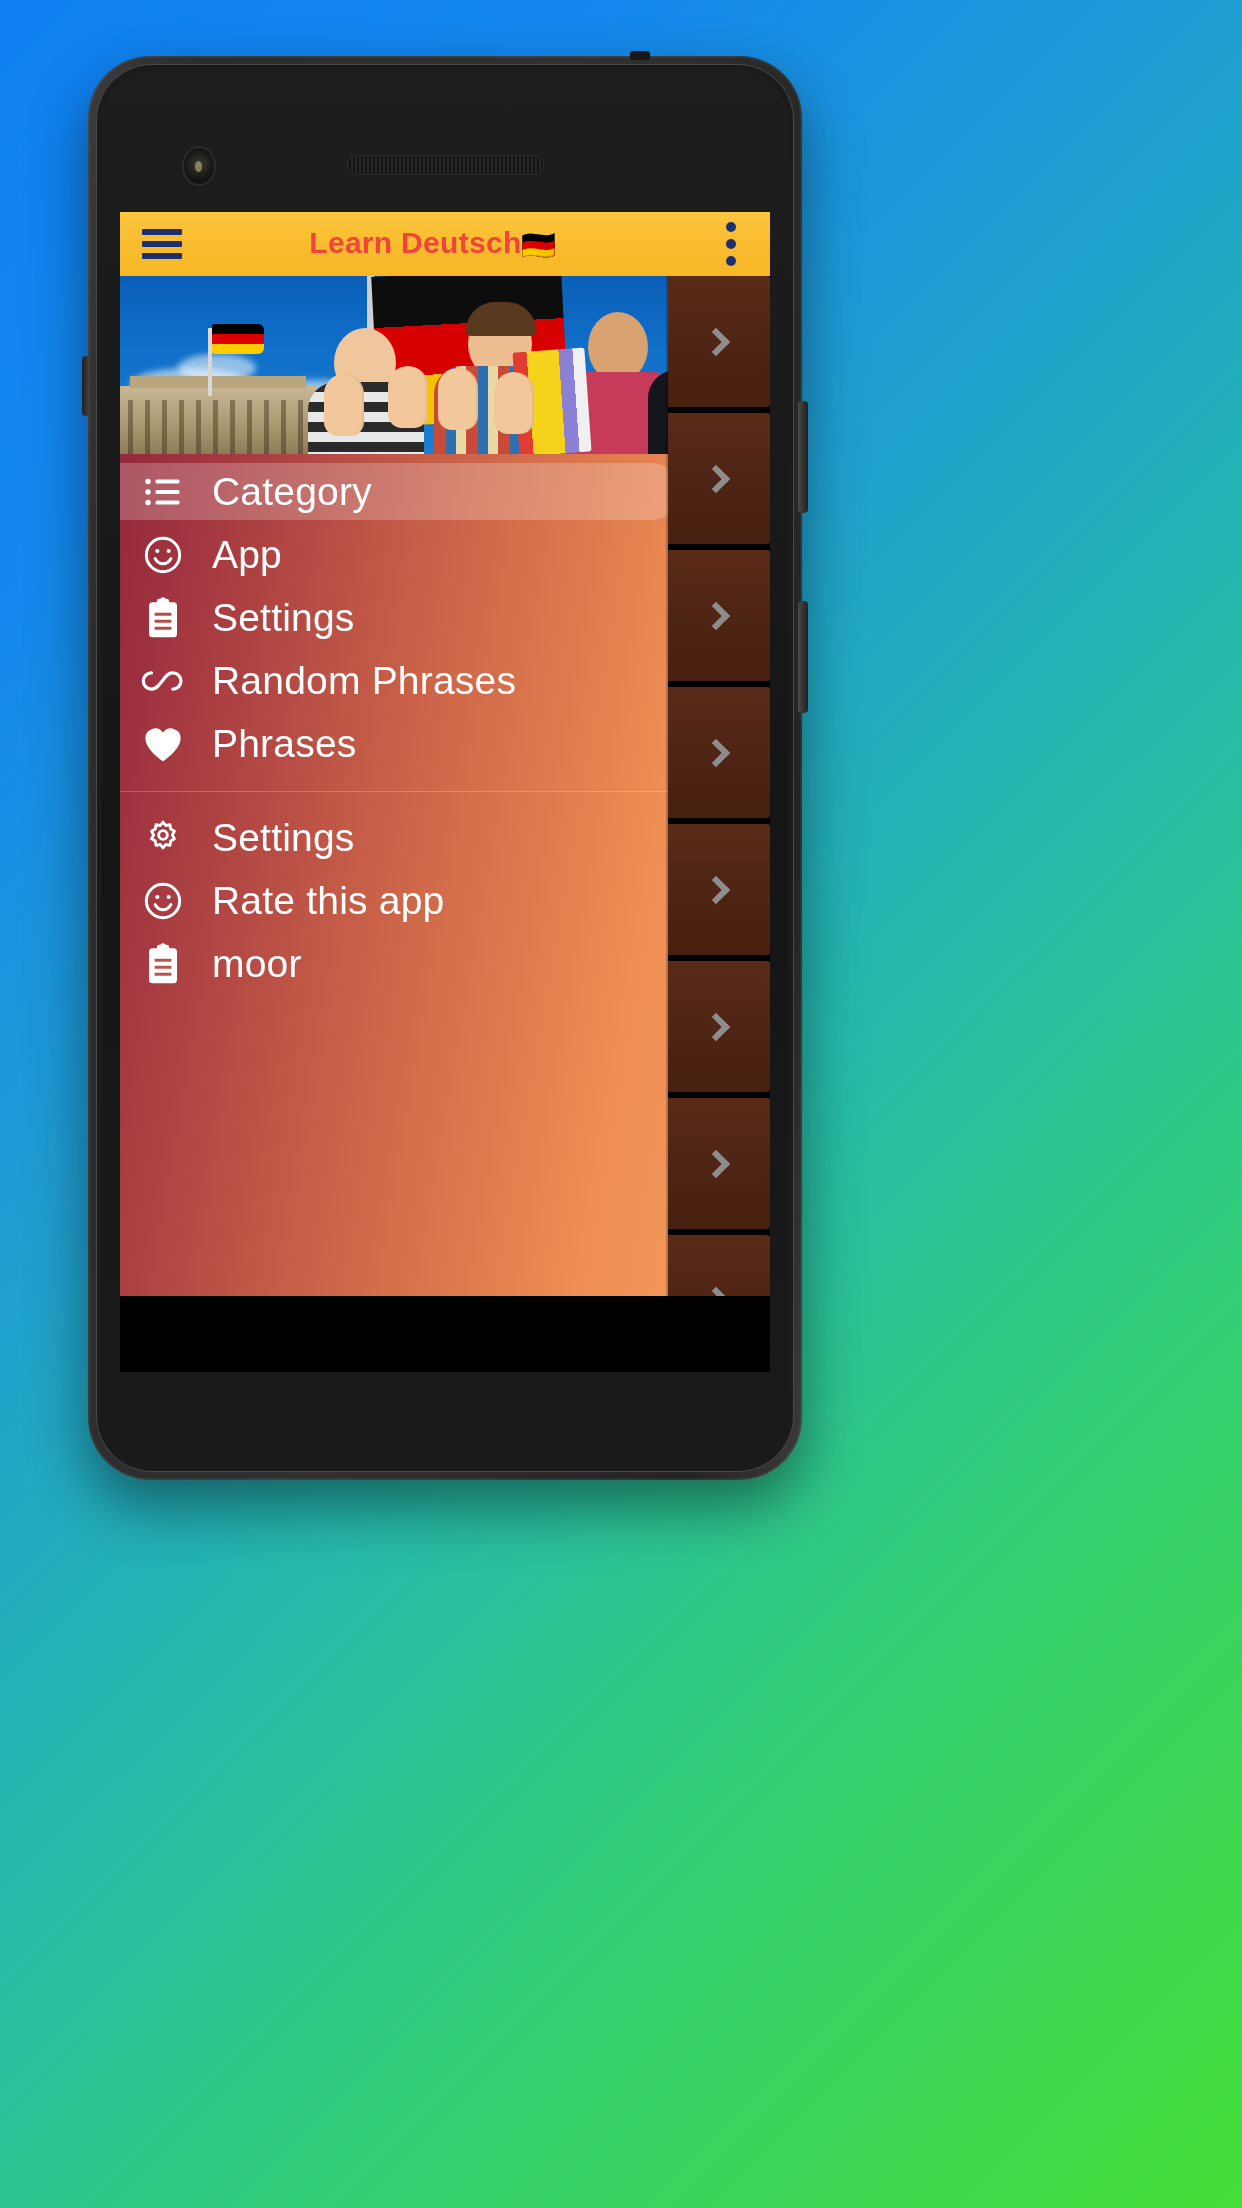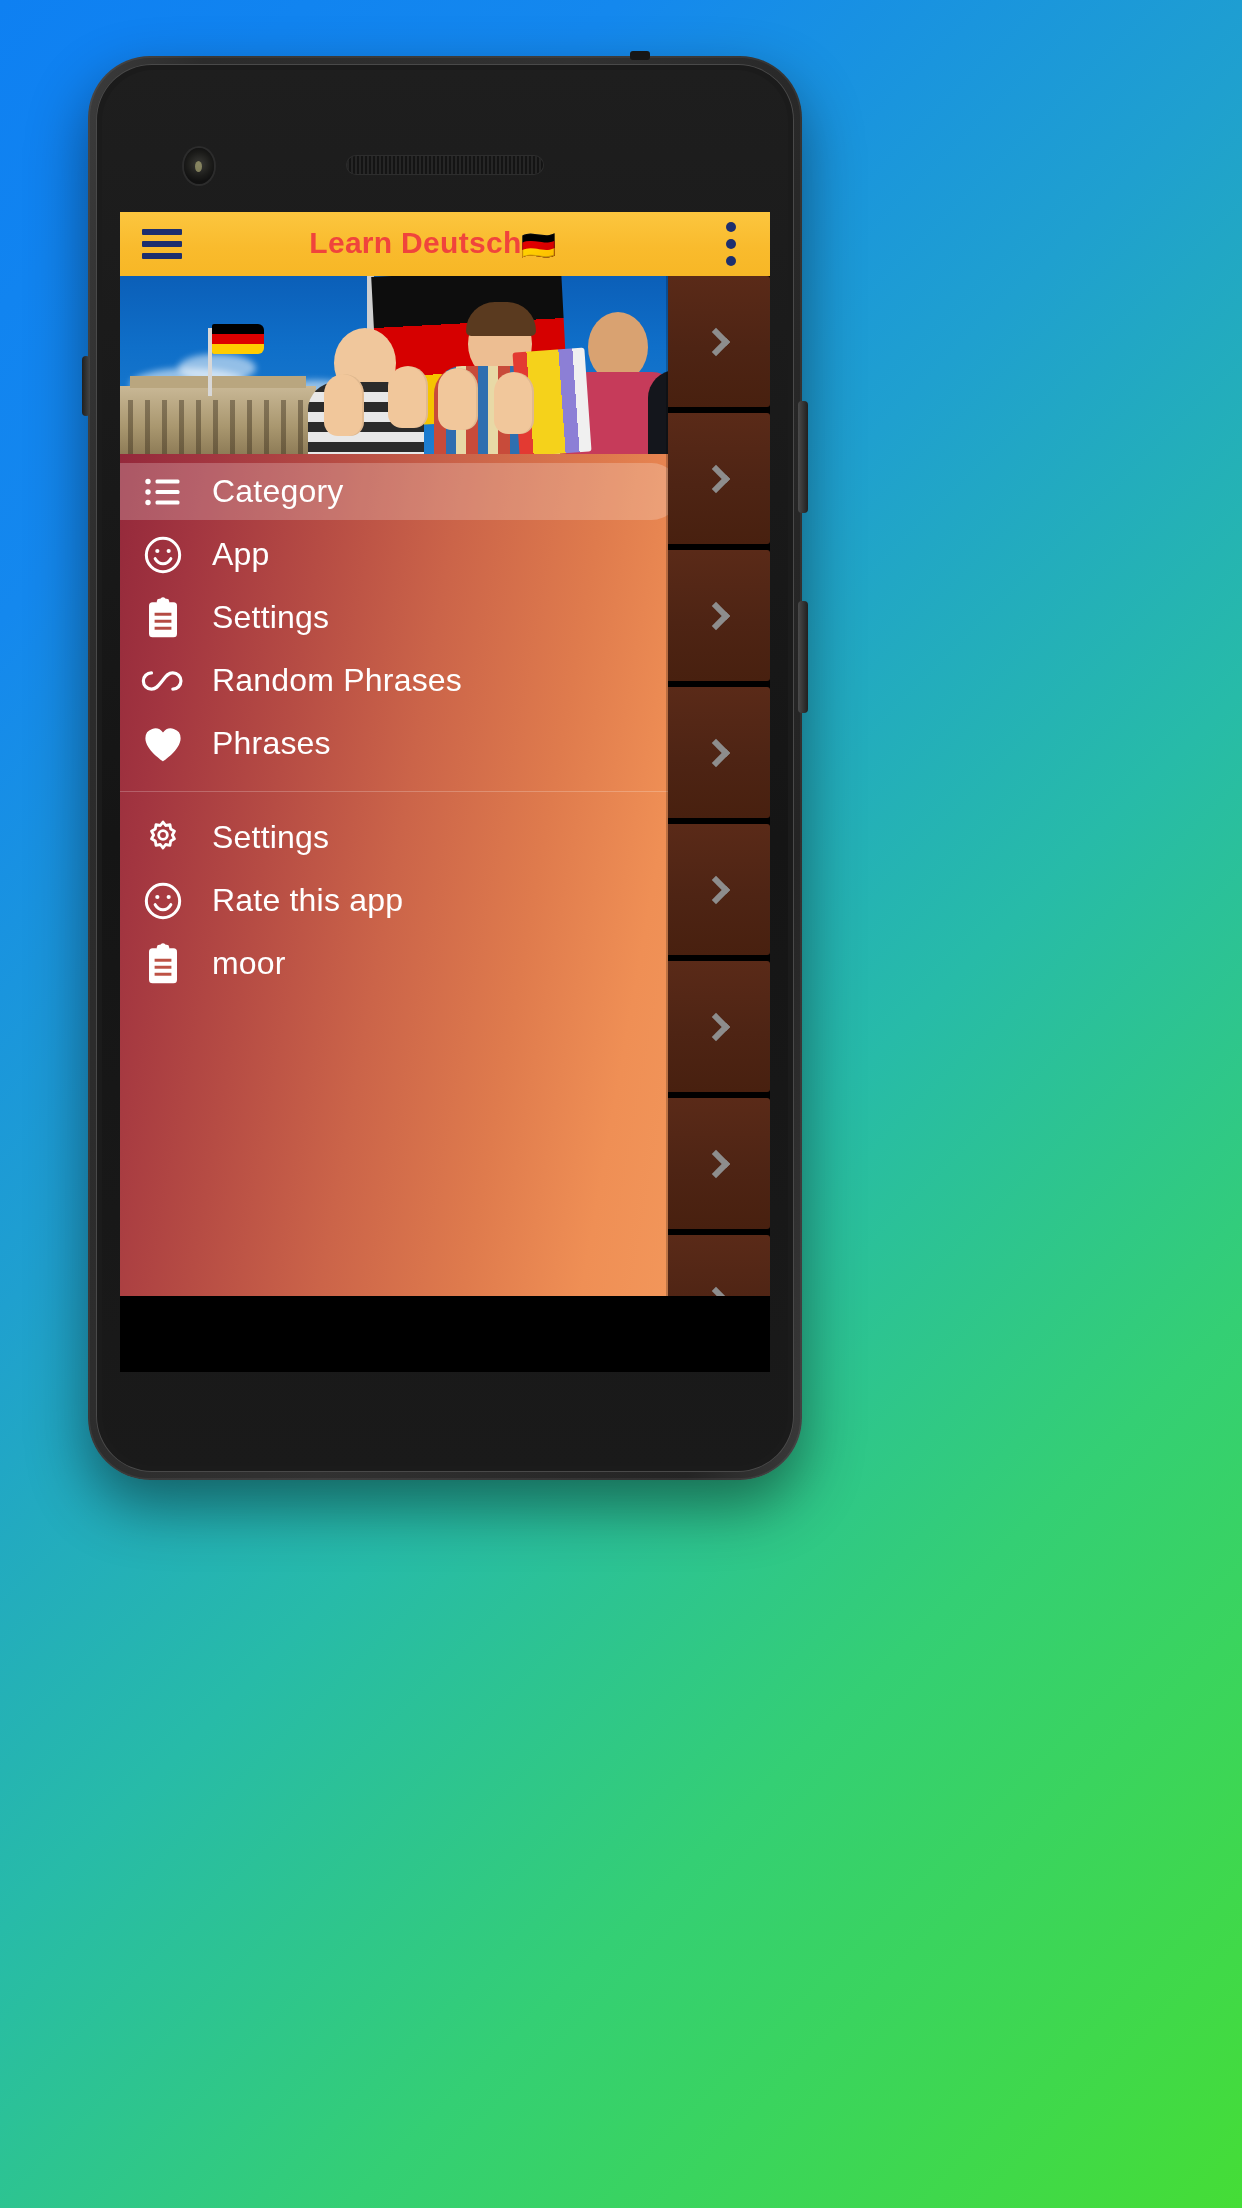--- a/index.html
+++ b/index.html
@@ -203,21 +203,21 @@
     border-radius:0 36px 36px 0;
   }
   .nav-ico{
     position:relative; z-index:2;
     width:86px; min-width:86px; display:flex; align-items:center; justify-content:center;
     color:#ffffff;
   }
   .nav-ico svg{ display:block; }
   .nav-label{
     position:relative; z-index:2;
-    color:#ffffff; font-size:32px; letter-spacing:.2px; margin-left:6px;
+    color:#ffffff; font-size:39px; letter-spacing:.2px; margin-left:6px;
   }
   .nav-divider{
     height:1px; margin:16px 0 14px 0; background:rgba(255,255,255,.22);
   }
   .drawer-edge{
     position:absolute; right:0; top:0; bottom:0; width:2px; background:rgba(0,0,0,.22);
   }
 
   
   .screen-bottom{ position:absolute; left:0; right:0; top:1084px; bottom:0; background:#000; z-index:9; }

